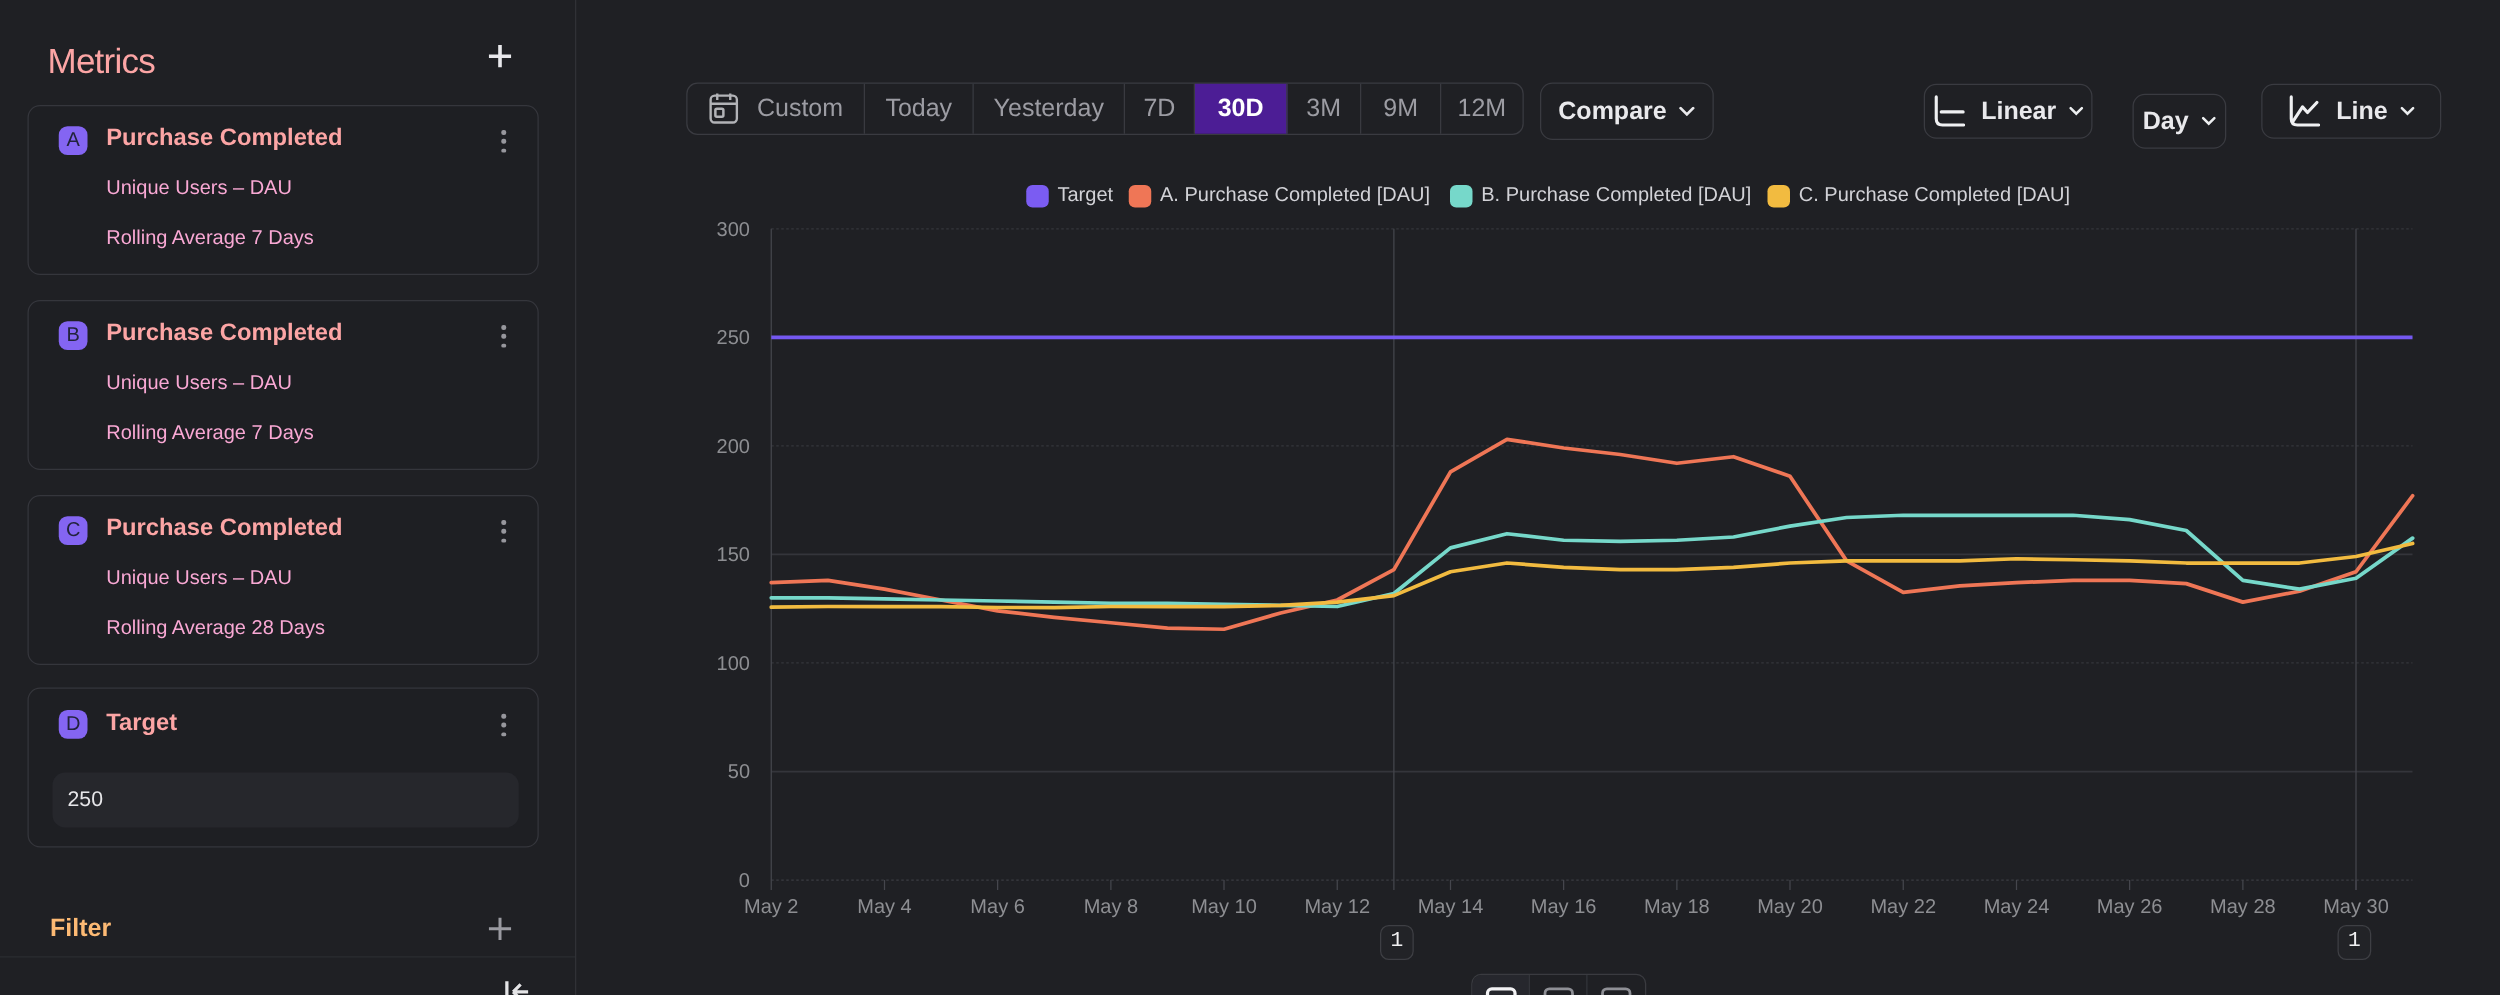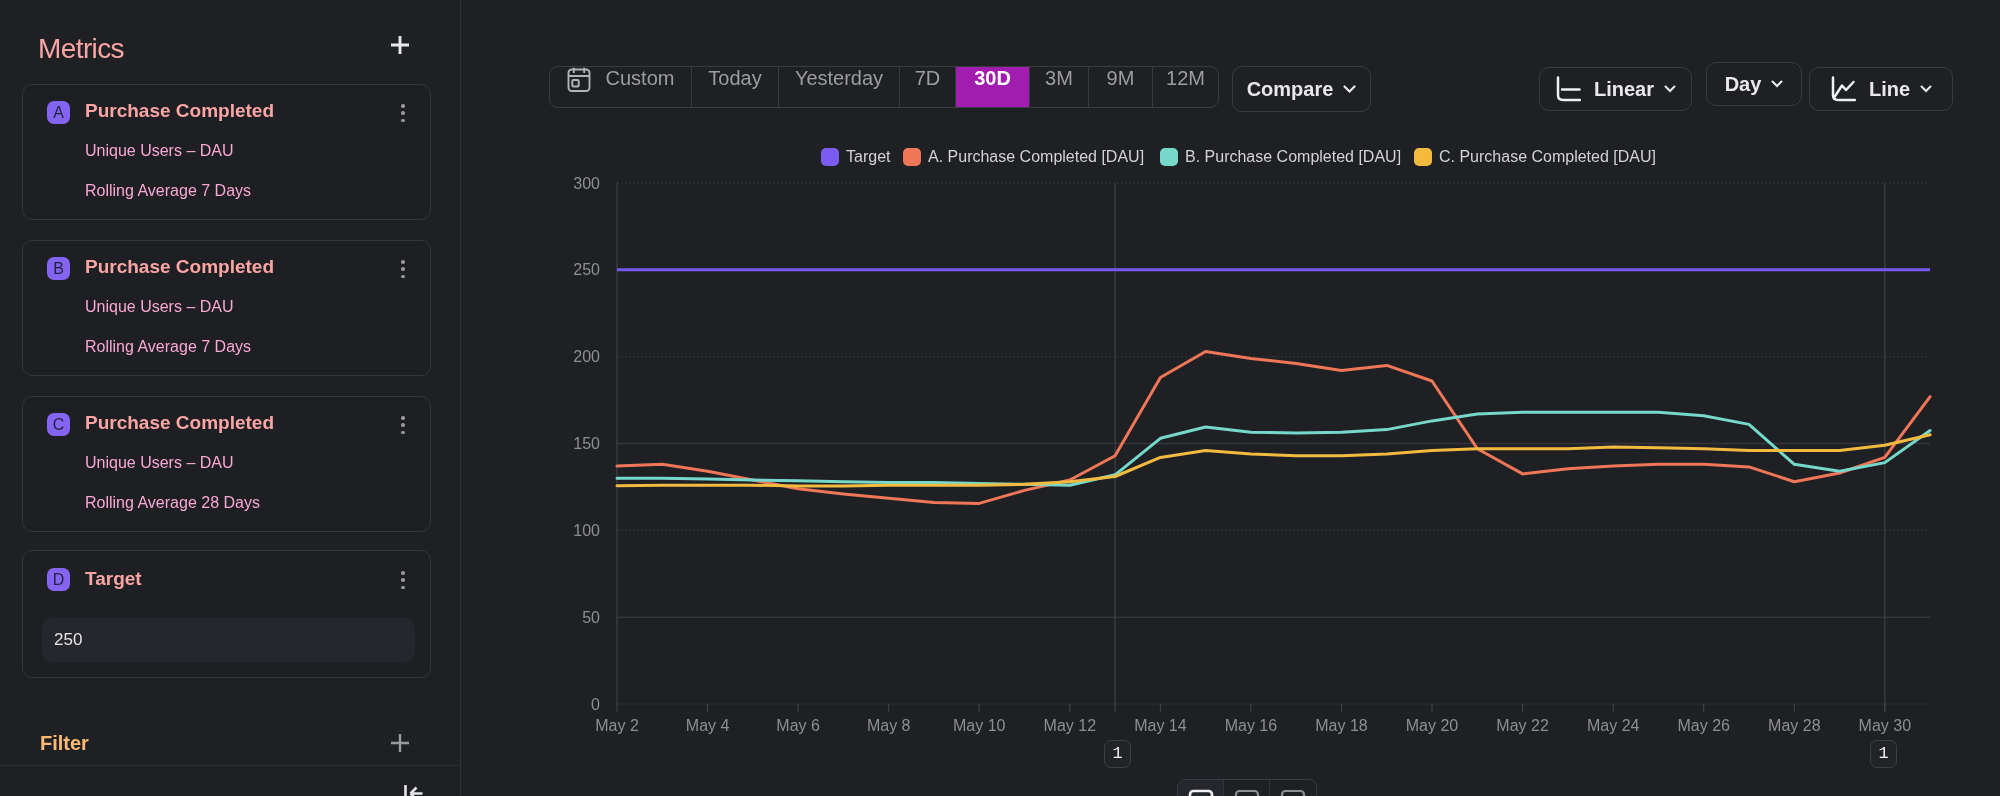--- a/index.html
+++ b/index.html
@@ -19,23 +19,23 @@
 .sub { position:absolute; left:62px; font-size:16px; color:#f9a8d4; }
 .input { position:absolute; left:19px; top:67px; width:373px; height:44px;
   background:#26272c; border-radius:10px; color:#e6e6e9; font-size:17px;
   line-height:44px; padding-left:12px; }
 .filter { position:absolute; left:40px; top:732px; font-size:20px; font-weight:700; color:#fdba74; }
 .sbdiv { position:absolute; left:0; top:765px; width:460px; height:1px; background:#2b2c31; }
 
 .seggroup { position:absolute; left:549px; top:66px; width:670px; height:42px;
   border:1px solid #3a3b41; border-radius:9px; display:flex; }
 .seg { height:100%; border-right:1px solid #393a40; color:#9c9ca3; font-size:20px;
-  display:flex; justify-content:center; }
+  display:flex; align-items:center; justify-content:center; }
 .seg:last-child { border-right:none; }
-.seg.sel { background:#a21caf; color:#ffffff; font-weight:700; }
+.seg.sel { background:#4c1d95; color:#ffffff; font-weight:700; }
 .btn { position:absolute; border:1px solid #3a3b41; border-radius:10px;
   color:#e9e9ec; font-size:20px; font-weight:700; display:flex;
   align-items:center; justify-content:center; }
 .chev { margin-left:10px; }
 
 .leg { position:absolute; top:148px; display:flex; align-items:center; }
 .sw { width:18px; height:18px; border-radius:5px; margin-right:7px; }
 .leg span { font-size:16px; color:#d2d2d7; }
 
 .chart { position:absolute; left:540px; top:130px; }
@@ -127,28 +127,28 @@
   <div class="seg" style="width:56px">7D</div>
   <div class="seg sel" style="width:74px">30D</div>
   <div class="seg" style="width:59px">3M</div>
   <div class="seg" style="width:64px">9M</div>
   <div class="seg" style="width:65px">12M</div>
 </div>
 <div class="btn" style="left:1232px;top:66px;width:139px;height:46px">Compare
   <svg class="chev" width="13" height="8" viewBox="0 0 13 8">
       <path d="M1.5 1.5 L6.5 6.5 L11.5 1.5" stroke="#e9e9ec" stroke-width="2.2" fill="none" stroke-linecap="round"></path>
     </svg></div>
-<div class="btn" style="left:1539px;top:67px;width:153px;height:44px">
+<div class="btn" style="left:1539px;top:67px;width:135px;height:44px">
   <svg width="26" height="26" viewBox="0 0 26 26" style="margin-right:13px">
       <path d="M3 1.5 V19 Q3 24 8 24 H25 M7 13.5 H24.5" stroke="#eff0f2" stroke-width="2.5" fill="none" stroke-linecap="round"></path>
     </svg>
   Linear<svg class="chev" width="12" height="8" viewBox="0 0 12 8">
       <path d="M1.5 1.5 L6 6 L10.5 1.5" stroke="#eceef0" stroke-width="2" fill="none" stroke-linecap="round"></path>
     </svg></div>
-<div class="btn" style="left:1706px;top:62px;width:96px;height:44px">Day
+<div class="btn" style="left:1706px;top:75px;width:75px;height:44px">Day
   <svg class="chev" width="12" height="8" viewBox="0 0 12 8">
       <path d="M1.5 1.5 L6 6 L10.5 1.5" stroke="#eceef0" stroke-width="2" fill="none" stroke-linecap="round"></path>
     </svg></div>
 <div class="btn" style="left:1809px;top:67px;width:144px;height:44px">
   <svg width="26" height="26" viewBox="0 0 26 26" style="margin-right:13px">
       <path d="M3 1.5 V19 Q3 24 8 24 H25 M4.8 20.5 L12 9.5 L16 14 L23.5 6" stroke="#eff0f2" stroke-width="2.5" fill="none" stroke-linecap="round" stroke-linejoin="round"></path>
     </svg>
   Line<svg class="chev" width="12" height="8" viewBox="0 0 12 8">
       <path d="M1.5 1.5 L6 6 L10.5 1.5" stroke="#eceef0" stroke-width="2" fill="none" stroke-linecap="round"></path>
     </svg></div>

